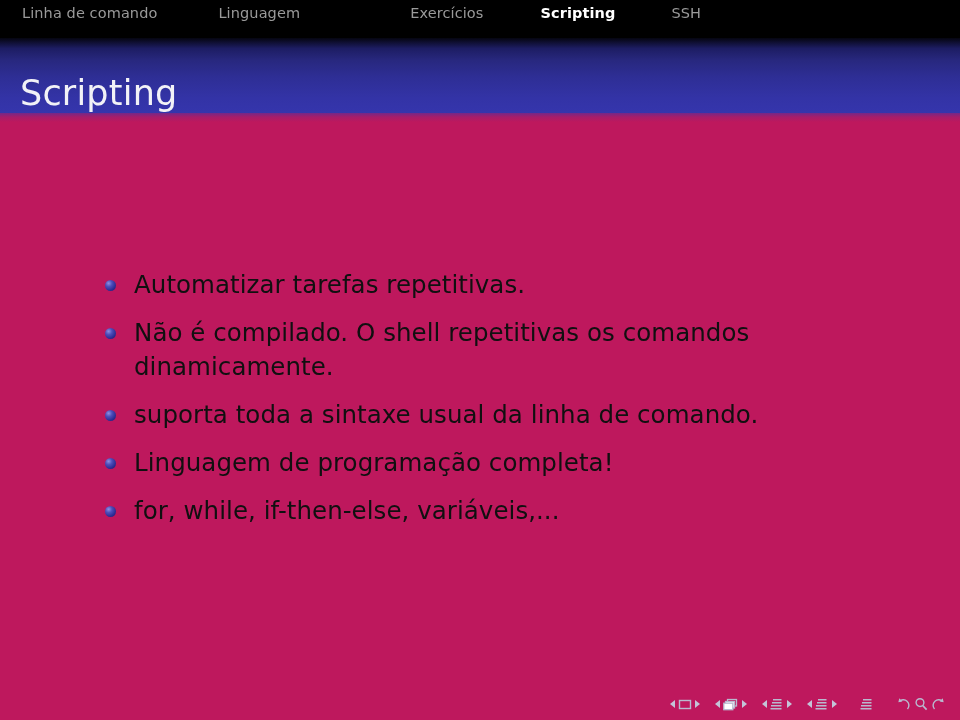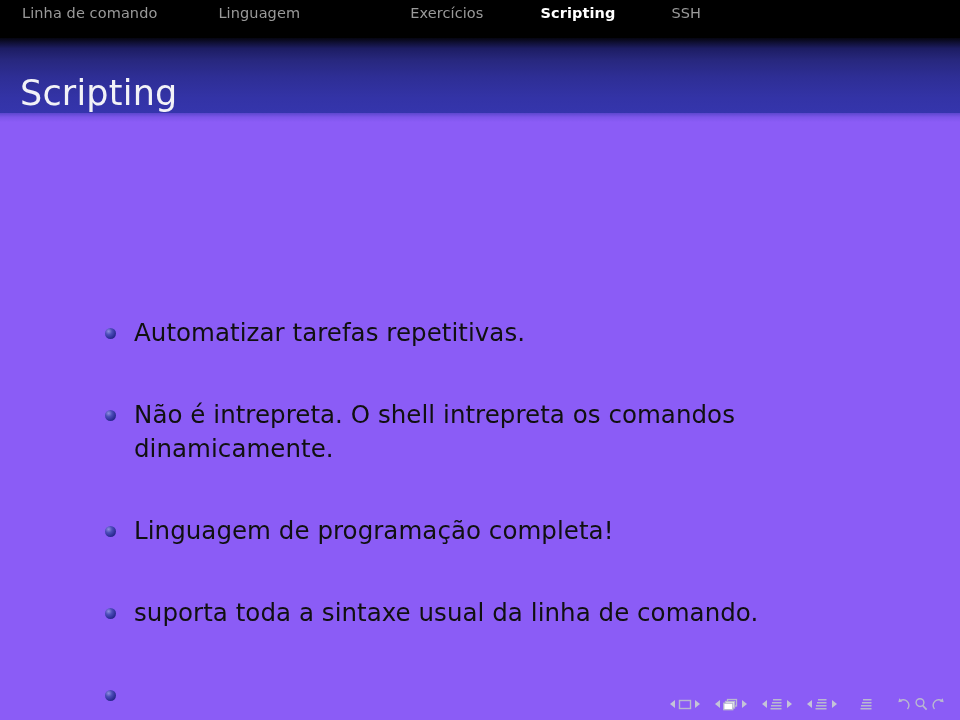--- a/index.html
+++ b/index.html
@@ -12,21 +12,21 @@
     overflow: hidden;
     background: #ffffff;
     font-family: "DejaVu Sans", "Liberation Sans", sans-serif;
     -webkit-font-smoothing: antialiased;
   }
 
   .slide {
     position: relative;
     width: 960px;
     height: 720px;
-    background: #8b5cf6;
+    background: #be185d;
   }
 
   
   .navbar {
     position: absolute;
     left: 0;
     top: 0;
     width: 960px;
     height: 38px;
     background: #000000;
@@ -97,21 +97,20 @@
     left: 0;
     top: 268px;
     width: 960px;
   }
   .bullet-row {
     position: relative;
     padding-left: 134px;
     padding-right: 60px;
     margin-bottom: 14px;
     min-height: 34px;
-    margin-top: 48px;
   }
   .bullet-row:last-child { margin-bottom: 0; }
 
   .bullet-dot {
     position: absolute;
     left: 105px;
     top: 12px;
     width: 11px;
     height: 11px;
     border-radius: 50%;
@@ -186,35 +185,36 @@
 
   <div class="content">
 
     <div class="bullet-row">
       <span class="bullet-dot"></span>
       <span class="bullet-text">Automatizar tarefas repetitivas.</span>
     </div>
 
     <div class="bullet-row">
       <span class="bullet-dot"></span>
-      <span class="bullet-text">Não é intrepreta. O shell intrepreta os comandos dinamicamente.</span>
+      <span class="bullet-text">Não é compilado. O shell repetitivas os comandos dinamicamente.</span>
+    </div>
+
+    <div class="bullet-row">
+      <span class="bullet-dot"></span>
+      <span class="bullet-text">suporta toda a sintaxe usual da linha de comando.</span>
     </div>
 
     <div class="bullet-row">
       <span class="bullet-dot"></span>
       <span class="bullet-text">Linguagem de programação completa!</span>
     </div>
 
     <div class="bullet-row">
       <span class="bullet-dot"></span>
-      <span class="bullet-text">suporta toda a sintaxe usual da linha de comando.</span>
-    </div>
-
-    <div class="bullet-row">
-      <span class="bullet-dot"></span>
+      <span class="bullet-text">for, while, if-then-else, variáveis,...</span>
     </div>
 
   </div>
 
   <div class="navsymbols">
 
     <span class="nav-group">
       <span class="nav-arrow left"></span>
       <span class="glyph">
         <svg class="nav-svg" width="14" height="11" viewBox="0 0 14 11">

